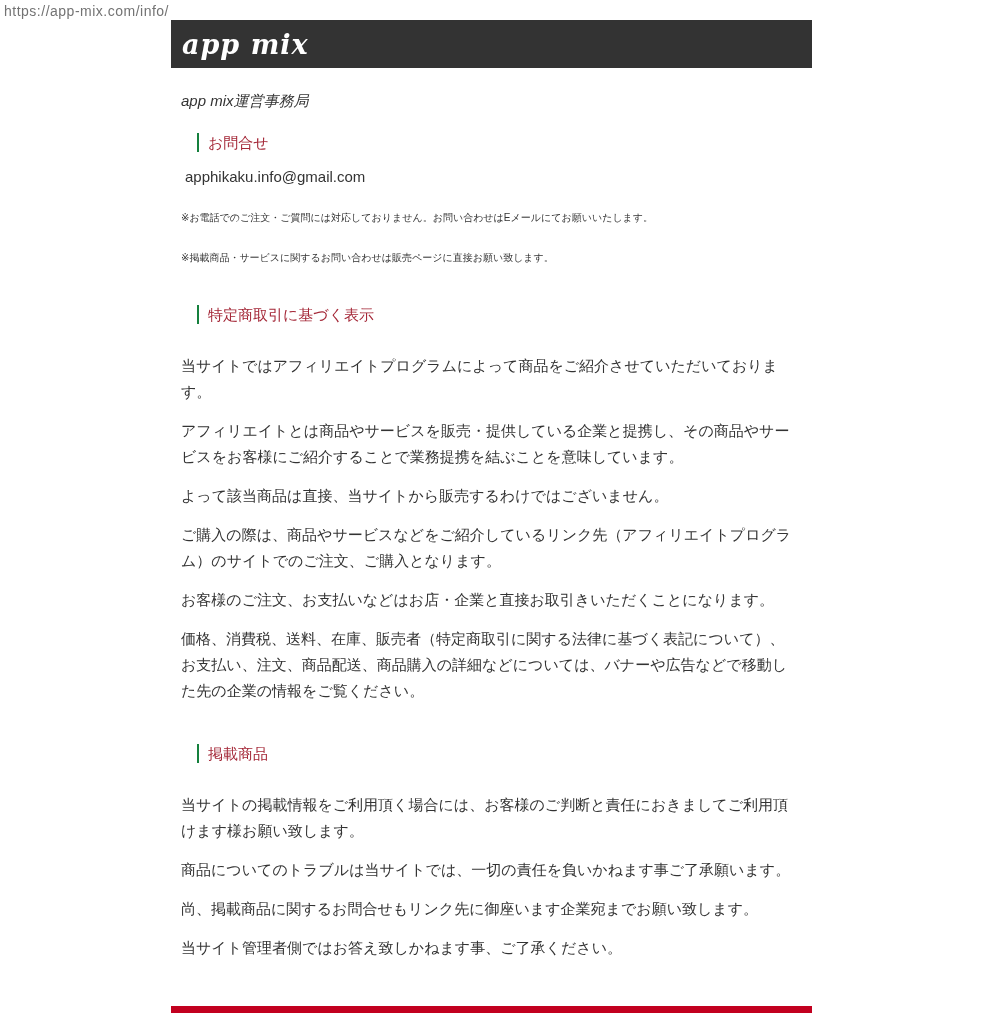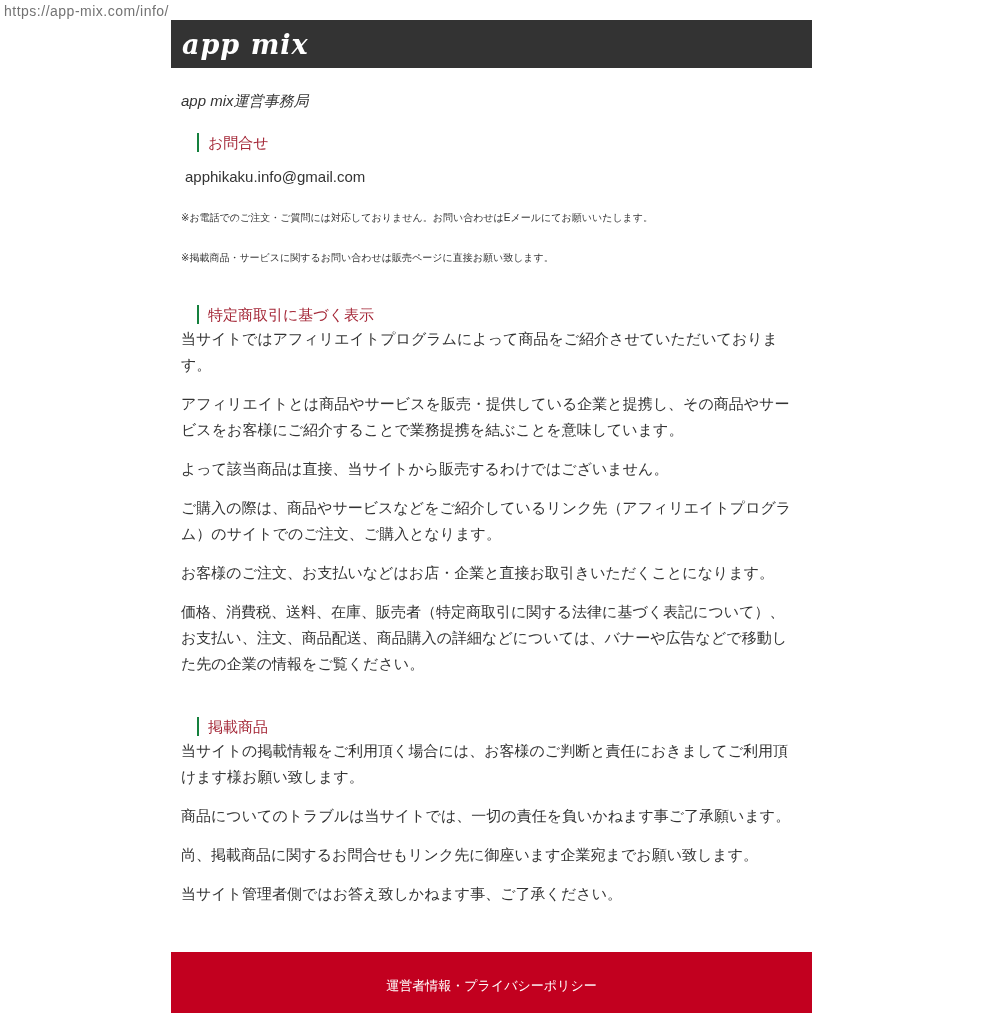--- a/index.html
+++ b/index.html
@@ -75,21 +75,21 @@
   .note {
     margin: 25px 0 0 0;
     font-size: 10px;
     line-height: 15px;
   }
   .para {
     margin: 13px 0 0 0;
     font-size: 15px;
     line-height: 26px;
   }
-  .section-heading + .para { margin-top: 2px; }
+  .section-heading + .para { margin-top: 29px; }
   .site-footer {
     margin-top: 45px;
     background: #c2001f;
     color: #ffffff;
     text-align: center;
     padding: 24px 0 26px 0;
   }
   .footer-nav {
     font-size: 13px;
     line-height: 16px;

